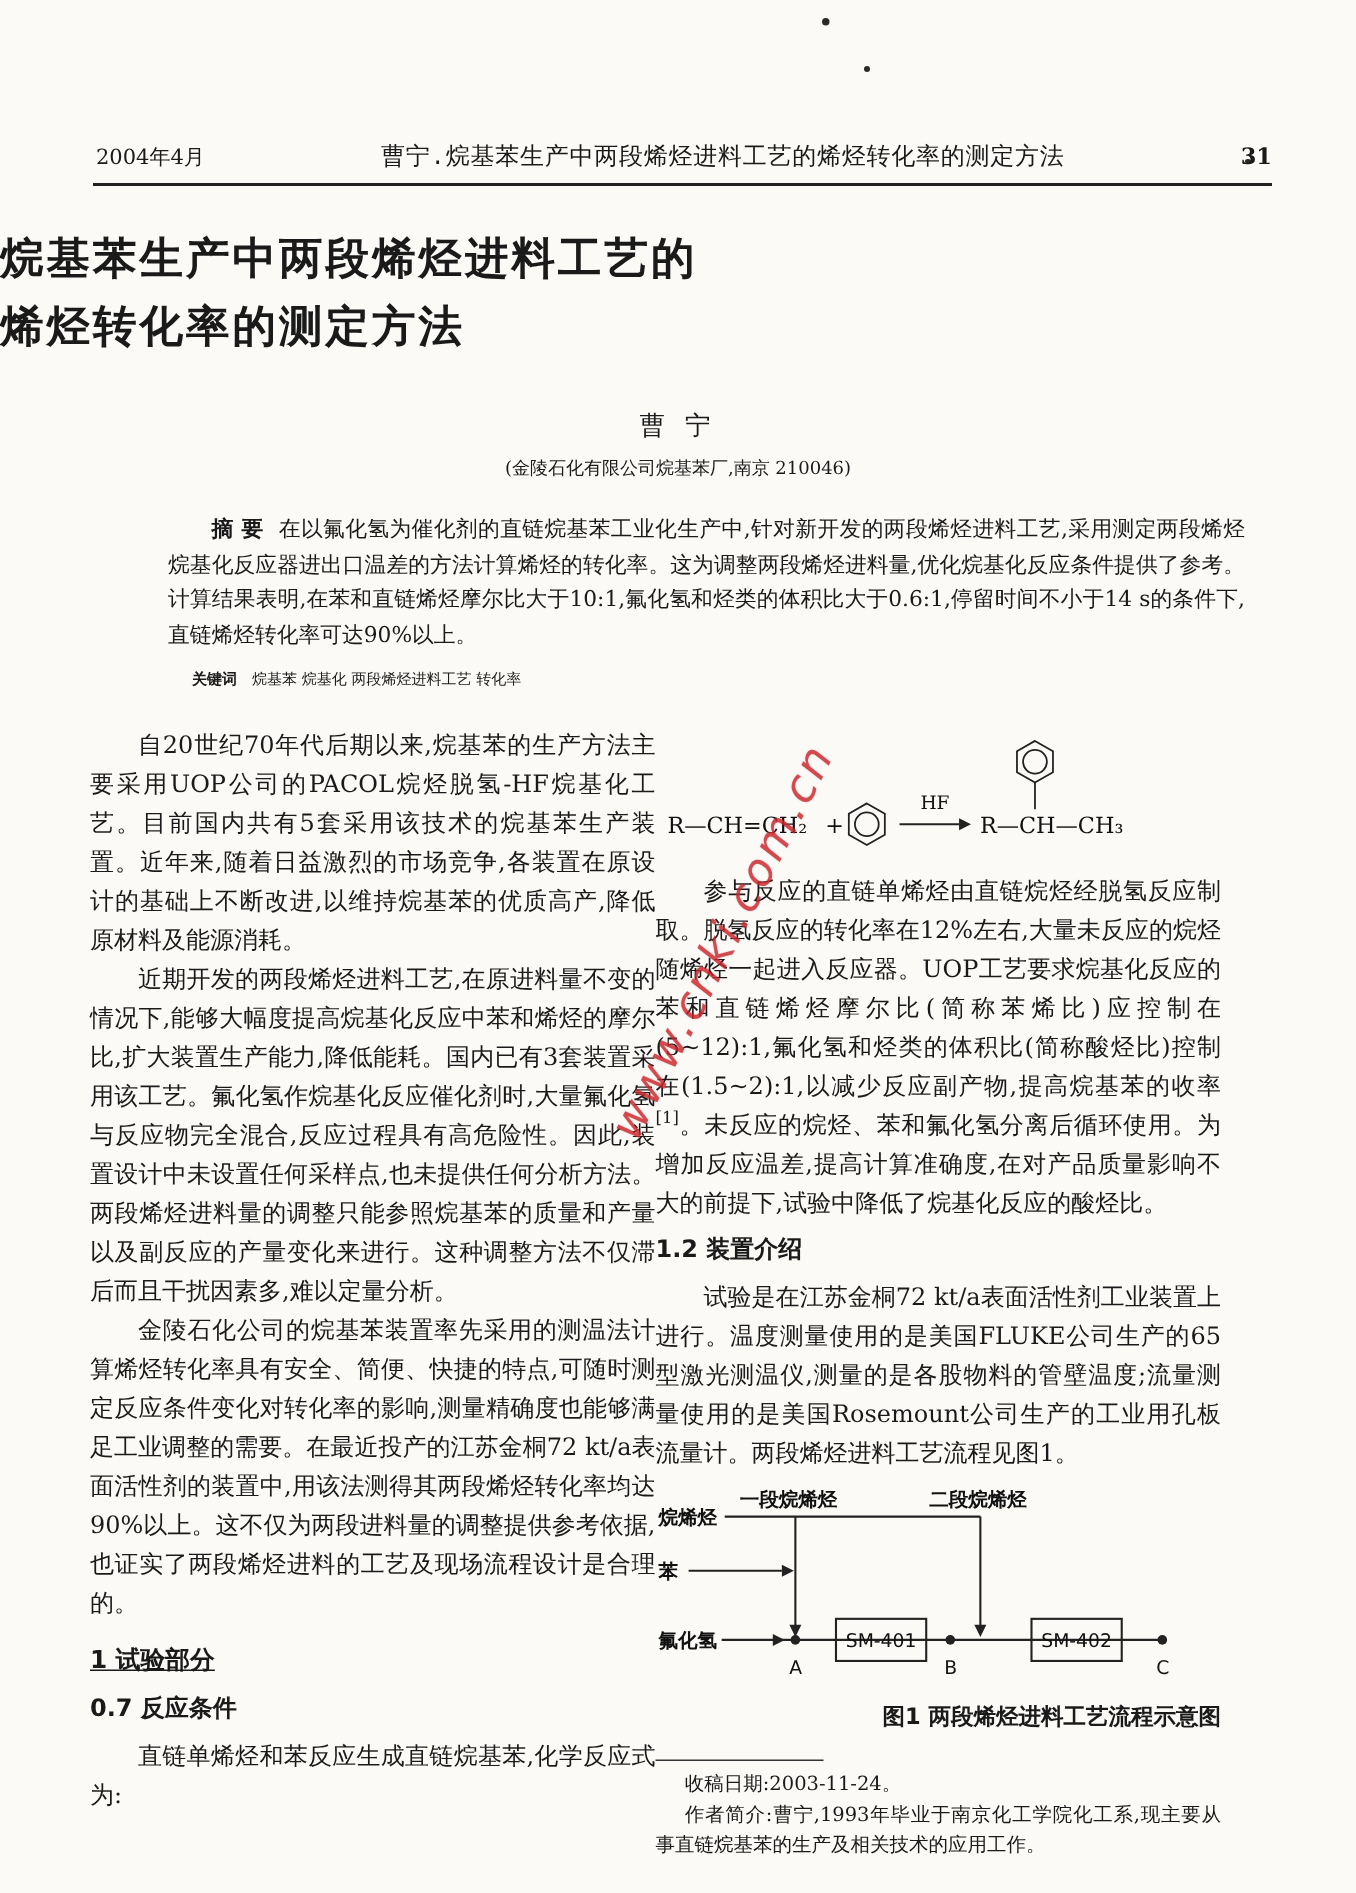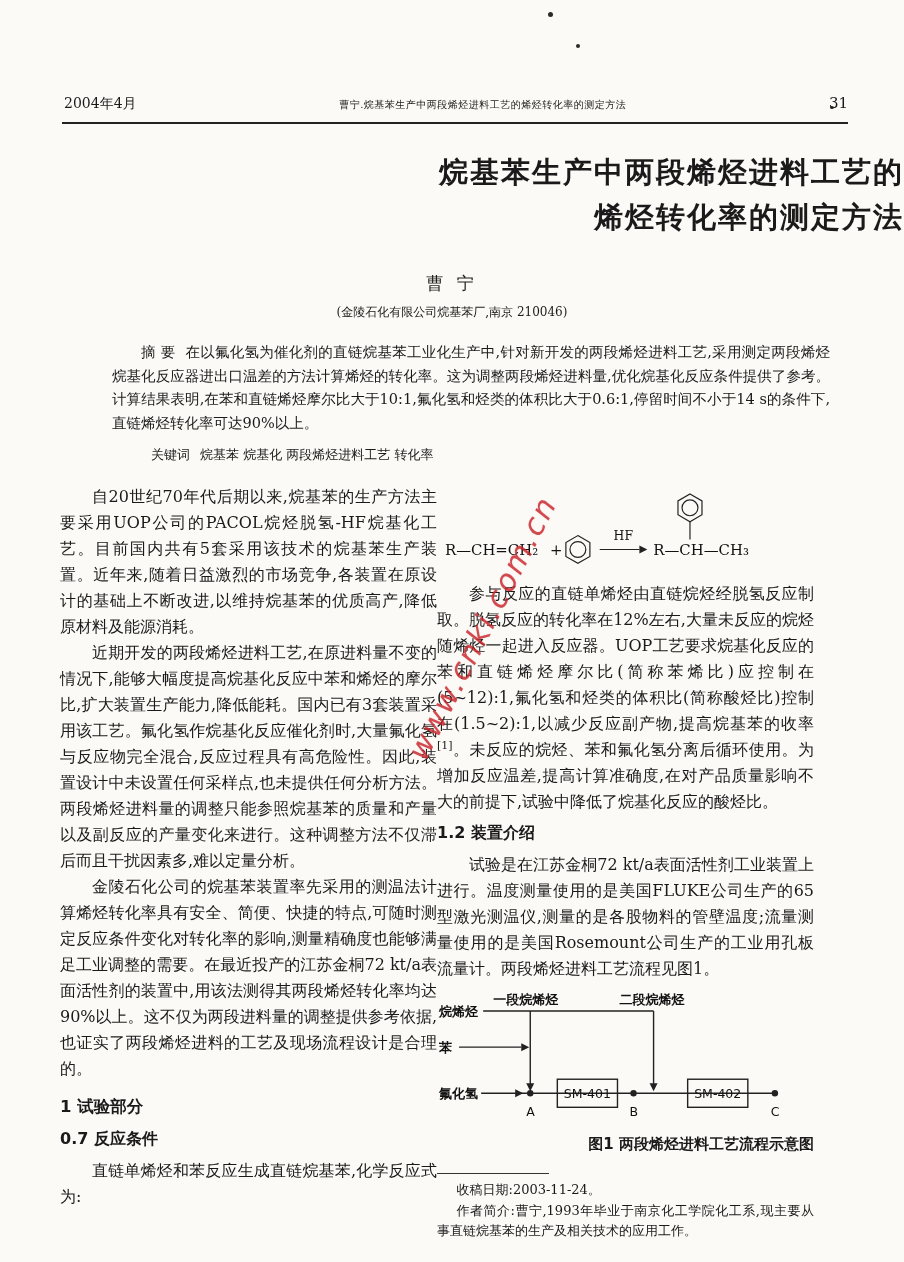--- a/index.html
+++ b/index.html
@@ -11,43 +11,43 @@
   
   .speck { position:absolute; background:#2a2a2a; border-radius:50%; }
 
   
   .header {
     position:absolute; top:94px; left:64px; right:56px;
     display:grid; grid-template-columns:auto 1fr auto; align-items:baseline;
     font-size:14px;
     gap:28px;
   }
-  .running-title { text-align:center; font-size:10px; letter-spacing:.5px; }
-  .page-number { font-size:15px; }
+  .running-title { text-align:center; font-size:16px; letter-spacing:.5px;font-family:Liberation Mono, monospace; }
+  .page-number { font-size:15px;font-weight:bold; }
   .header-rule { position:absolute; top:122px; left:62px; right:56px; border-top:2px solid #222; }
 
   
-  .title { position:absolute; top:150px; left:0; width:100%; text-align:right;
+  .title { position:absolute; top:150px; left:0; width:100%; text-align:left;
     font-size:29px; font-weight:bold; line-height:45px; letter-spacing:2px; }
   .author { position:absolute; top:272px; left:0; width:100%; text-align:center; font-size:17px; letter-spacing:4px; }
   .affiliation { position:absolute; top:304px; left:0; width:100%; text-align:center; font-size:12px; }
 
   
   .abstract { position:absolute; top:341px; left:112px; width:718px;
     font-size:14.5px; line-height:23.5px; text-align:justify; text-indent:2em; }
-  .abstract .label, .keywords .label { font-weight:normal; margin-right:10px; }
-  .keywords { position:absolute; top:446px; left:125px; width:718px;
-    font-size:13px; text-indent:2em; }
+  .abstract .label, .keywords .label { font-weight:bold; margin-right:10px; }
+  .keywords { position:absolute; top:446px; left:108px; width:718px;
+    font-size:10px; text-indent:2em; }
 
   
   .columns { position:absolute; top:484px; left:60px; width:786px; display:flex; }
   .col { width:377px; font-size:16px; line-height:26px; text-align:justify; }
   .col p { margin:0; text-indent:2em; }
   .col p.noindent { text-indent:0; }
-  h3.sec { font-size:16.5px; font-weight:bold; margin:12px 0 6px; font-family:"DejaVu Sans","Liberation Sans",sans-serif; }
+  h3.sec { font-size:16.5px; font-weight:bold; margin:12px 0 6px; font-family:"DejaVu Sans","Liberation Sans",sans-serif;text-decoration:underline; }
   h4.subsec { font-size:16px; font-weight:bold; margin:5px 0 6px; font-family:"DejaVu Sans","Liberation Sans",sans-serif; }
   sup.ref { font-size:11px; line-height:0; }
 
   
   .equation-wrap { margin:2px 0 4px; }
   .equation-wrap svg { display:block; width:377px; height:auto; }
   .eq-text { font-family:"DejaVu Serif","Liberation Serif",serif; font-size:15px; fill:#111; }
   .eq-small { font-size:12.5px; }
   .eq-stroke { stroke:#222; stroke-width:1.2; fill:none; }
   .eq-fill { fill:#222; stroke:none; }

